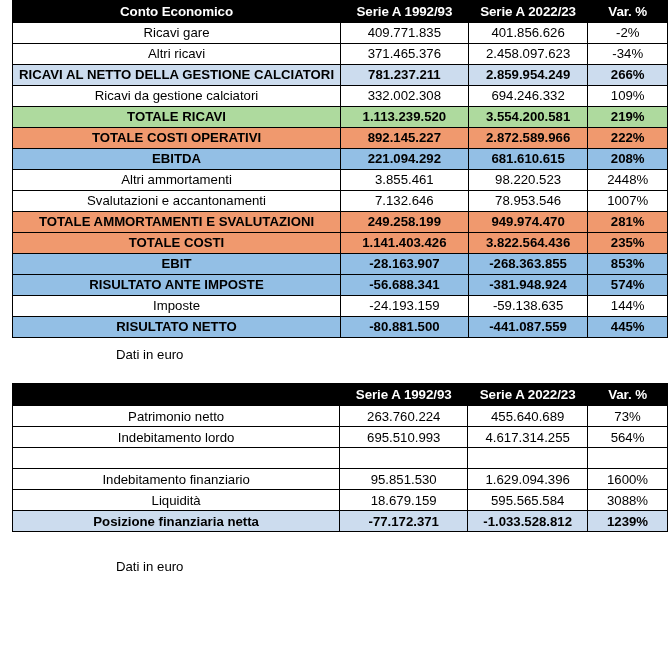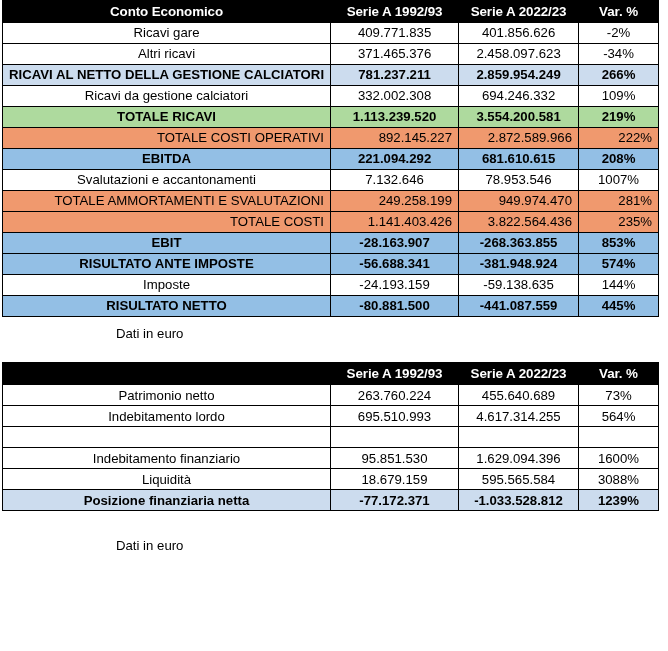--- a/index.html
+++ b/index.html
@@ -18,21 +18,21 @@
   .sheet {
     position: relative;
     width: 668px;
     height: 651px;
     padding: 0;
   }
 
   .fin-table {
     border-collapse: collapse;
     table-layout: fixed;
-    margin-left: 2px;
+    margin-left: 12px;
     background: #0c4a6e;
   }
 
   .fin-table td, .fin-table th {
     border: 1px solid #000000;
     padding: 0 6px;
     font-size: 13.2px;
     line-height: 1;
     height: 21px;
     box-sizing: border-box;
@@ -56,21 +56,21 @@
     letter-spacing: -0.1px;
   }
 
   .lbl { text-align: center; }
   .num { text-align: center; }
 
   tr.plain td { background: #ffffff; font-weight: normal; }
 
   tr.paleblue td { background: #ccdcee; font-weight: bold; }
   tr.green td    { background: #aeda9e; font-weight: bold; }
-  tr.orange td   { background: #f0996e; font-weight: normal; text-align: right; }
+  tr.orange td   { background: #f0996e; font-weight: bold; }
   tr.blue td     { background: #93bfe5; font-weight: bold; }
 
   tr.spacer td { background: #ffffff; height: 21px; }
 
   .note {
     margin-left: 116px;
     font-size: 13.2px;
     color: #000000;
     line-height: 1;
   }
@@ -136,20 +136,26 @@
           <td class="num">2.872.589.966</td>
           <td class="num">222%</td>
         </tr>
         <tr class="blue">
           <td class="lbl">EBITDA</td>
           <td class="num">221.094.292</td>
           <td class="num">681.610.615</td>
           <td class="num">208%</td>
         </tr>
         <tr class="plain">
+          <td class="lbl">Altri ammortamenti</td>
+          <td class="num">3.855.461</td>
+          <td class="num">98.220.523</td>
+          <td class="num">2448%</td>
+        </tr>
+        <tr class="plain">
           <td class="lbl">Svalutazioni e accantonamenti</td>
           <td class="num">7.132.646</td>
           <td class="num">78.953.546</td>
           <td class="num">1007%</td>
         </tr>
         <tr class="orange">
           <td class="lbl">TOTALE AMMORTAMENTI E SVALUTAZIONI</td>
           <td class="num">249.258.199</td>
           <td class="num">949.974.470</td>
           <td class="num">281%</td>

